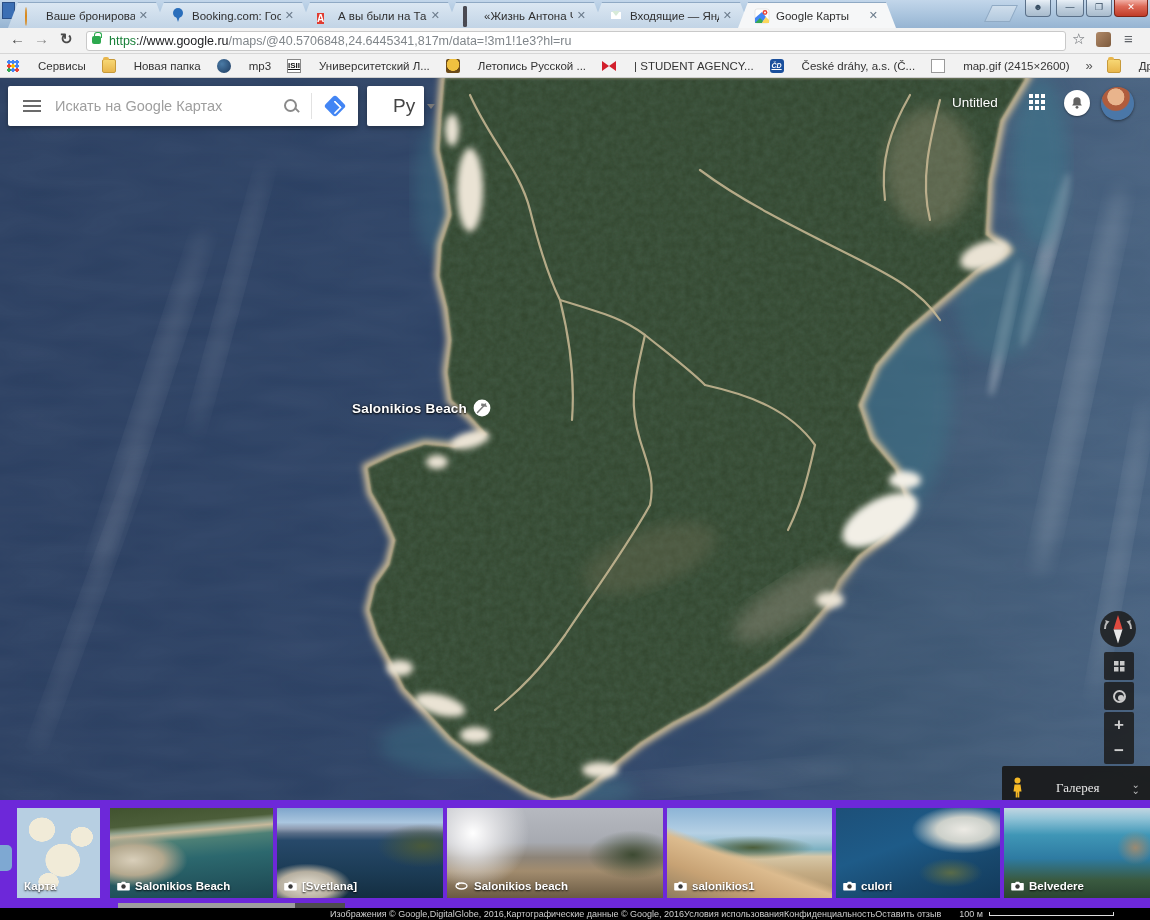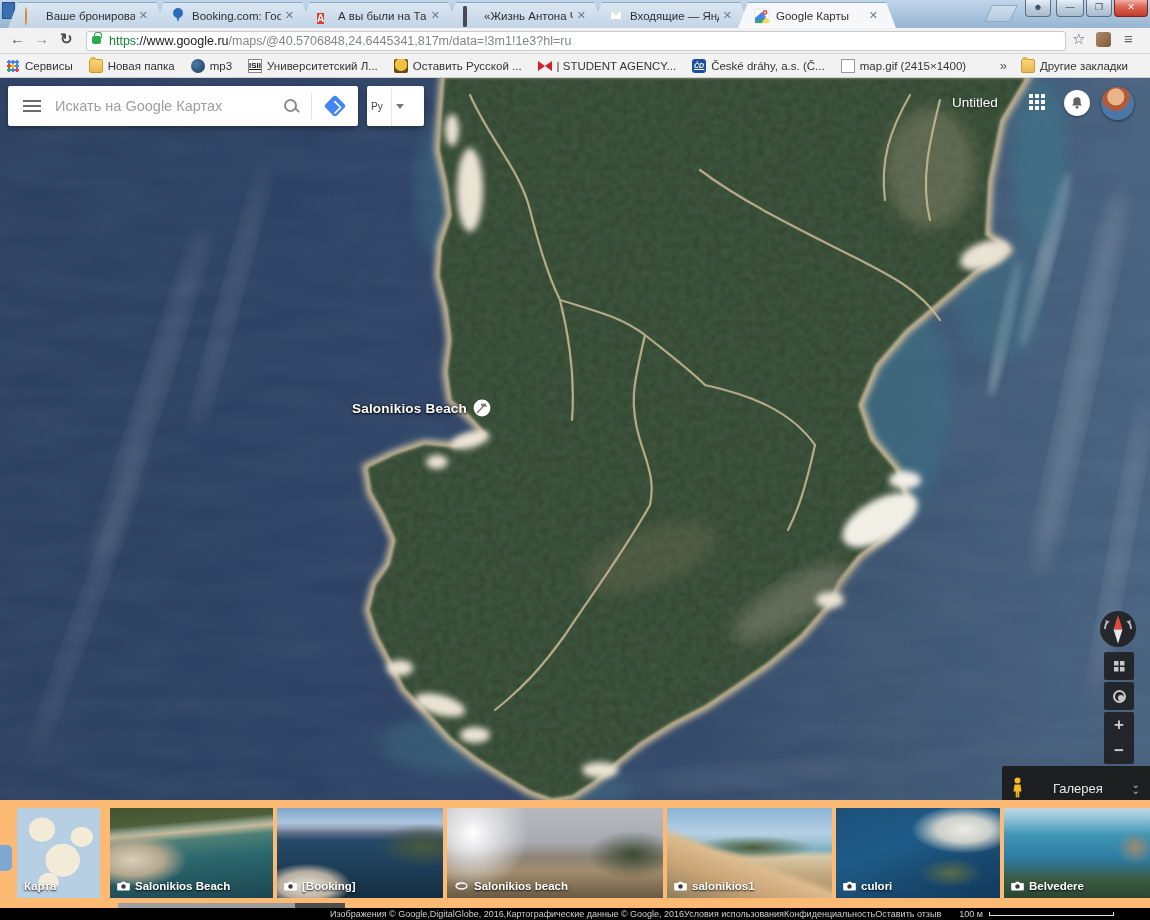--- a/index.html
+++ b/index.html
@@ -43,21 +43,21 @@
   #omnibox { position:absolute; left:86px; top:3px; width:980px; height:20px; background:#fff; border:1px solid #c9c9c9; border-radius:3px;
     font-size:12.5px; line-height:18px; padding-left:22px; white-space:nowrap; overflow:hidden; }
   .lock { position:absolute; left:5px; top:3.5px; width:9px; height:8px; background:#2da94f; border-radius:2px; }
   .lock::before { content:""; position:absolute; left:1.5px; top:-4px; width:6px; height:5px; border:1.5px solid #2da94f; border-bottom:none; border-radius:3px 3px 0 0; }
   .u-scheme { color:#188038; } .u-host { color:#202124; } .u-path { color:#80868b; }
   #star { left:1072px; } #ext { position:absolute; left:1096px; top:4px; width:15px; height:15px; background:linear-gradient(135deg,#b08968,#7d5a3c); border-radius:3px; }
   #menu3 { left:1124px; font-weight:bold; }
 
   #bmbar { position:absolute; left:0; top:54px; width:1150px; height:24px; background:#f2f2f2; border-bottom:1px solid #cfcfcf; display:flex; align-items:center; padding:0 6px; }
   .bm { display:flex; align-items:center; margin-right:16px; font-size:11.5px; color:#333; white-space:nowrap; }
-  .bm .bi { width:14px; height:14px; margin-right:5px; flex:0 0 14px;text-decoration:underline; }
+  .bm .bi { width:14px; height:14px; margin-right:18px; flex:0 0 14px;text-decoration:underline; }
   .bi-grid { background:
      radial-gradient(circle 2px at 3px 3px,#4285f4 98%,transparent),radial-gradient(circle 2px at 7px 3px,#4285f4 98%,transparent),radial-gradient(circle 2px at 11px 3px,#4285f4 98%,transparent),
      radial-gradient(circle 2px at 3px 7px,#ea4335 98%,transparent),radial-gradient(circle 2px at 7px 7px,#fbbc05 98%,transparent),radial-gradient(circle 2px at 11px 7px,#4285f4 98%,transparent),
      radial-gradient(circle 2px at 3px 11px,#34a853 98%,transparent),radial-gradient(circle 2px at 7px 11px,#4285f4 98%,transparent),radial-gradient(circle 2px at 11px 11px,#ea4335 98%,transparent); }
   .bi-folder { background:linear-gradient(180deg,#f7d774,#e8b64c); border:1px solid #c79a3a; border-radius:2px; position:relative; }
   .bi-folder::before { content:""; position:absolute; left:0; top:-3px; width:6px; height:3px; background:#e8b64c; border-radius:2px 2px 0 0; }
   .bi-globe { border-radius:50%; background:radial-gradient(circle at 35% 35%,#4a7ba6,#1d3a5f); }
   .bi-isii { background:#fff; border:1px solid #888; color:#111; font-size:8px; font-weight:bold; text-align:center; line-height:12px; }
   .bi-crest { background:radial-gradient(circle at 50% 40%,#f0c040 0 55%,#6b4a18 60% 100%); border-radius:2px; }
   .bi-bow { position:relative; }
@@ -79,21 +79,21 @@
   #searchinput::placeholder { color:#9e9e9e; }
   .mag { width:16px; height:16px; position:relative; margin-right:12px; }
   .mag::before { content:""; position:absolute; left:1px; top:1px; width:9px; height:9px; border:2px solid #8a8a8a; border-radius:50%; }
   .mag::after { content:""; position:absolute; left:11px; top:11px; width:6px; height:2px; background:#8a8a8a; transform:rotate(45deg); }
   .vdiv { width:1px; height:26px; background:#e2e2e2; }
   .dirbtn { width:46px; height:40px; display:flex; align-items:center; justify-content:center; }
   .diamond { width:16px; height:16px; background:#4285f4; transform:rotate(45deg); border-radius:3px; position:relative; }
   .diamond::before { content:""; position:absolute; left:4px; top:4px; width:8px; height:8px; border-top:2px solid #fff; border-right:2px solid #fff; transform:rotate(0deg); border-radius:1px; }
   #langbox { position:absolute; left:367px; top:8px; width:57px; height:40px; background:#fff; border-radius:2px;
     box-shadow:0 2px 5px rgba(0,0,0,.35); display:flex; align-items:center; }
-  #langbox .lang { font-size:10px; color:#444; padding:0 6px 0 4px; }
+  #langbox .lang { font-size:19px; color:#444; padding:0 6px 0 26px; }
   #langbox .caret { border-left:4px solid transparent; border-right:4px solid transparent; border-top:5px solid #777; margin-left:4px; }
   #langbox .ldiv { width:1px; height:39px; background:#e6e6e6; margin-left:2px; }
 
   #acct-name { position:absolute; left:952px; top:17px; color:#fff; font-size:13.5px; text-shadow:0 1px 3px rgba(0,0,0,.7); }
   .appsgrid { position:absolute; left:1029px; top:16px; width:16px; height:16px;
     background:linear-gradient(#fff,#fff),linear-gradient(#fff,#fff); background-size:100% 100%;
     background-image:repeating-linear-gradient(0deg,#fff 0 4px,transparent 4px 6px),repeating-linear-gradient(90deg,#fff 0 4px,transparent 4px 6px);
     -webkit-mask:repeating-linear-gradient(0deg,#000 0 4px,transparent 4px 6px),repeating-linear-gradient(90deg,#000 0 4px,transparent 4px 6px);
     mask-composite:intersect; background-color:#fff; }
   .bellwrap { position:absolute; left:1064px; top:12px; width:26px; height:26px; background:#fff; border-radius:50%;
@@ -114,26 +114,26 @@
     linear-gradient(#c9c9c9,#c9c9c9) 6.5px 0/4.5px 4.5px no-repeat,
     linear-gradient(#c9c9c9,#c9c9c9) 0 6.5px/4.5px 4.5px no-repeat,
     linear-gradient(#c9c9c9,#c9c9c9) 6.5px 6.5px/4.5px 4.5px no-repeat; }
   #ctl-loc { top:604px; height:28px; }
   .locring { width:13px; height:13px; border:2px solid #c9c9c9; border-radius:50%; position:relative; }
   .locring::before { content:""; position:absolute; left:3.5px; top:3.5px; width:6px; height:6px; border-radius:50%; background:#c9c9c9; }
   #ctl-zin { top:634px; height:26px; border-radius:2px 2px 0 0; font-size:17px; font-weight:bold; }
   #ctl-zout { top:660px; height:26px; border-radius:0 0 2px 2px; font-size:17px; font-weight:bold; }
 
   #gallerybar { position:absolute; left:1002px; top:688px; width:148px; height:44px; background:rgba(25,25,25,.92);
-    display:flex; align-items:center; border-radius:2px 0 0 2px; }
+    display:flex; align-items:center; border-radius:2px 0 0 2px;font-family:Liberation Serif, serif; }
   #gallerybar .gb-label { color:#e8e8e8; font-size:13px; flex:1; text-align:center; }
   #gallerybar .chev2 { color:#bdbdbd; font-size:10px; line-height:6px; margin-right:10px; text-align:center; }
 
   
-  #gallery { position:absolute; left:0; top:800px; width:1150px; height:108px; background:#fdba74; }
+  #gallery { position:absolute; left:0; top:800px; width:1150px; height:108px; background:#6d28d9; }
   .thumb { position:absolute; top:8px; height:90px; overflow:hidden; }
   .thumb .tlabel { position:absolute; left:7px; bottom:6px; display:flex; align-items:center; color:#fff; font-size:11.5px; font-weight:bold; text-shadow:0 1px 2px rgba(0,0,0,.9); }
   .thumb .tlabel svg { margin-right:5px; }
   #thumb-map { left:17px; width:83px; background:
       radial-gradient(ellipse 26% 22% at 30% 24%,#f1ebd8 0 60%,transparent 62%),
       radial-gradient(ellipse 34% 30% at 55% 58%,#f1ebd8 0 60%,transparent 62%),
       radial-gradient(ellipse 22% 18% at 78% 32%,#f1ebd8 0 60%,transparent 62%),
       radial-gradient(ellipse 20% 16% at 38% 82%,#f1ebd8 0 60%,transparent 62%),#b7cfe2; }
   .p1 { left:110px; width:163px; background:
       radial-gradient(ellipse 58% 52% at 14% 58%,#d9cfba 0%,#b3a88e 32%,transparent 58%),
@@ -248,33 +248,33 @@
     <span class="bm">
         <span class="bi bi-globe"></span>
         <span>mp3</span>
       </span>
     <span class="bm">
         <span class="bi bi-isii">ISII</span>
         <span>Университетский Л...</span>
       </span>
     <span class="bm">
         <span class="bi bi-crest"></span>
-        <span>Оставить Русской ...</span>
+        <span>Летопись Русской ...</span>
       </span>
     <span class="bm">
         <span class="bi bi-bow"></span>
         <span>| STUDENT AGENCY...</span>
       </span>
     <span class="bm">
         <span class="bi bi-cd">ČD</span>
         <span>České dráhy, a.s. (Č...</span>
       </span>
     <span class="bm">
         <span class="bi bi-page"></span>
-        <span>map.gif (2415×1400)</span>
+        <span>map.gif (2415×2600)</span>
       </span>
     <span class="bm bm-overflow">»</span>
     <span class="bm">
         <span class="bi bi-folder"></span>
         <span>Другие закладки</span>
       </span>
   </div>
 
   <div id="mapwrap">
     <svg id="mapsvg" width="1150" height="722" viewBox="0 0 1150 722">
@@ -448,21 +448,21 @@
         <span>Salonikios Beach</span>
       </span>
     </div>
 
     <div class="thumb p2">
       <span class="tlabel">
         <svg width="13" height="10" viewBox="0 0 13 10">
             <path d="M1,2 h3 l1,-1.3 h3 l1,1.3 h3 a0.8,0.8 0 0 1 0.8,0.8 v6 a0.8,0.8 0 0 1 -0.8,0.8 h-11 a0.8,0.8 0 0 1 -0.8,-0.8 v-6 a0.8,0.8 0 0 1 0.8,-0.8 z" fill="#fff"></path>
             <circle cx="6.5" cy="5.5" r="2.2" fill="#3a3a3a"></circle>
           </svg>
-        <span>[Booking]</span>
+        <span>[Svetlana]</span>
       </span>
     </div>
 
     <div class="thumb p3">
       <span class="tlabel">
         <svg width="15" height="10" viewBox="0 0 15 10">
             <ellipse cx="7.5" cy="5" rx="5.5" ry="3" fill="none" stroke="#fff" stroke-width="1.3"></ellipse>
             <polygon points="2,2.8 5.5,1 5,4.4" fill="#fff"></polygon>
           </svg>
         <span>Salonikios beach</span>

